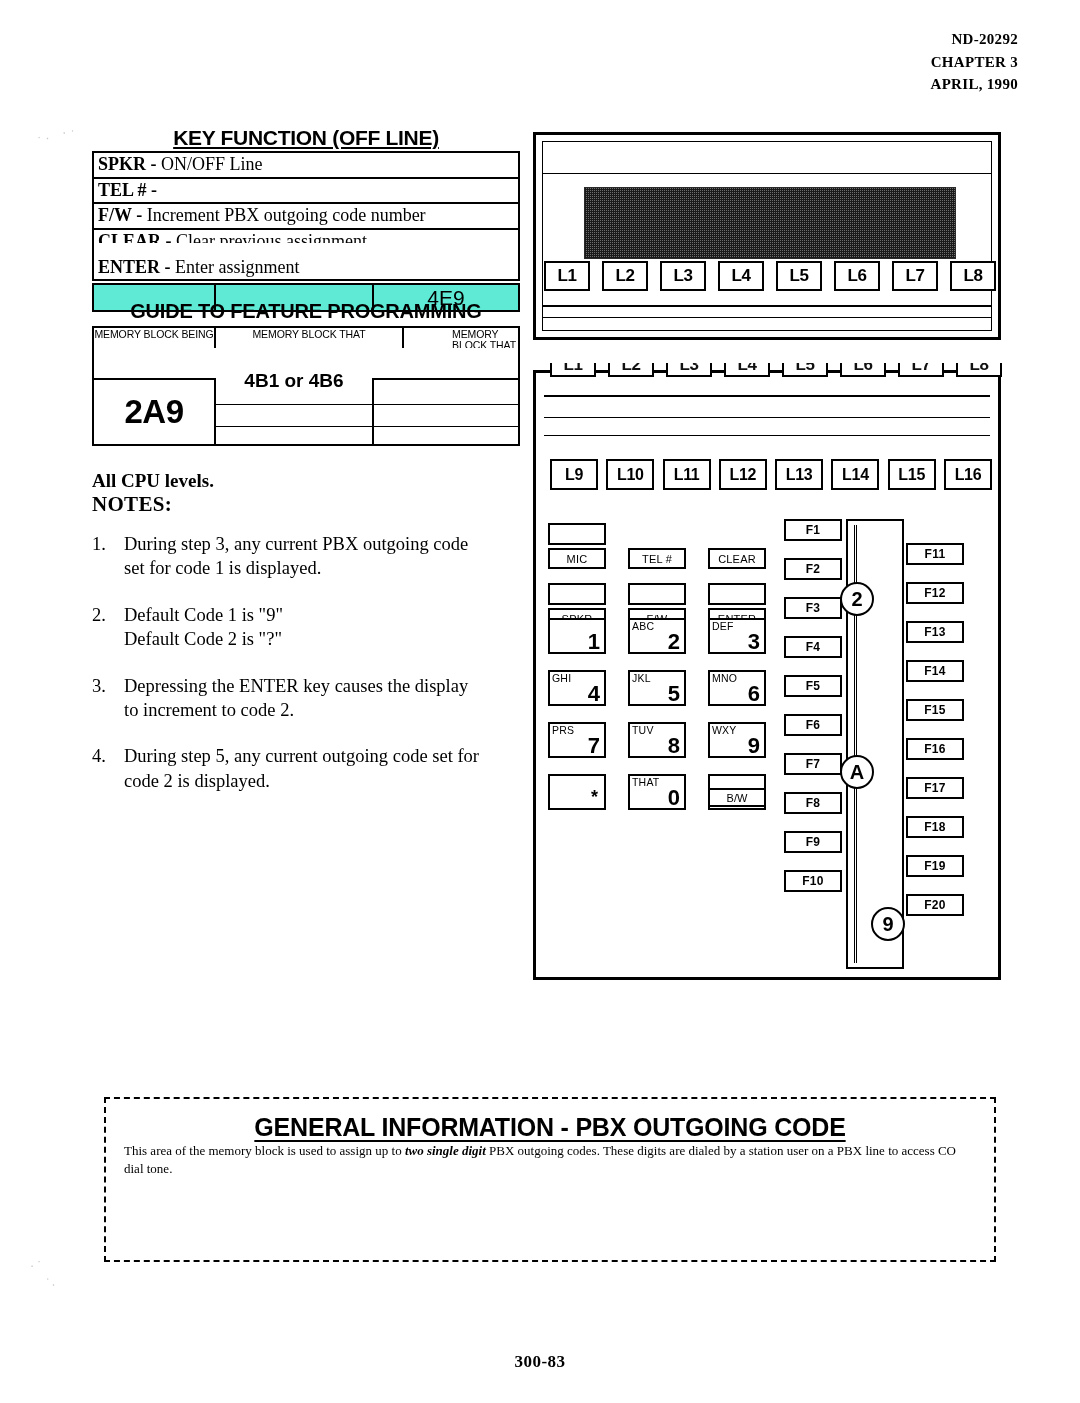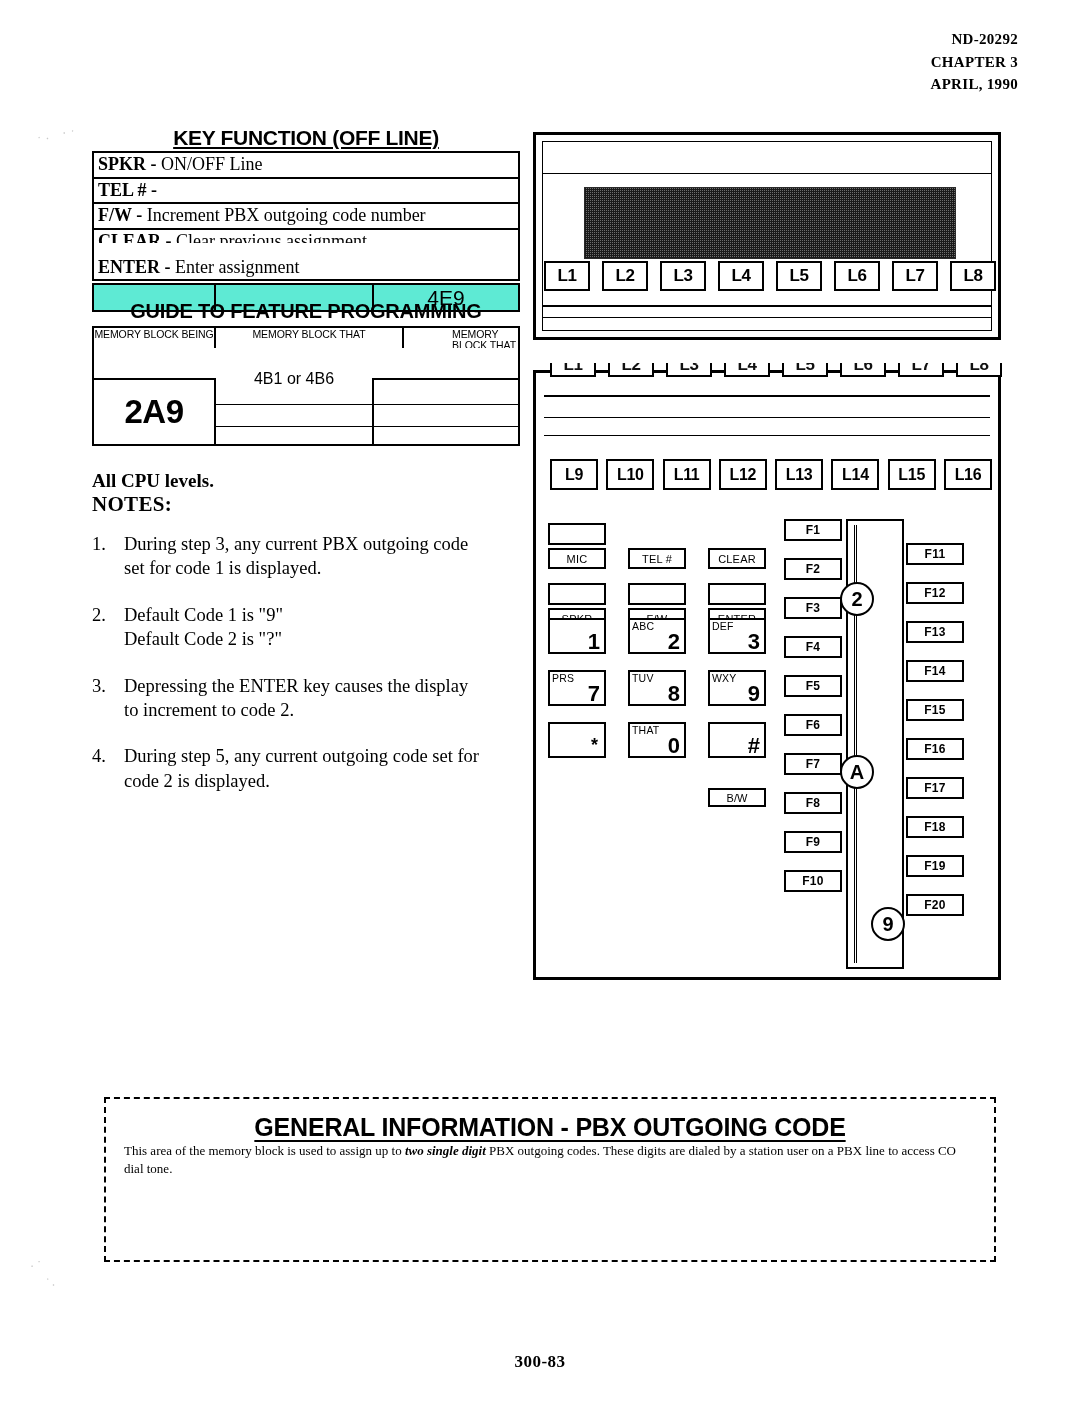--- a/index.html
+++ b/index.html
@@ -140,21 +140,21 @@
     letter-spacing:-0.5px;
   }
   .gb-blank-top { height:25px; border-bottom:1.6px solid #000; }
   .gb-blank-mid { height:22px; border-bottom:1.6px solid #000; }
 
   
   .label-4b1 {
     position:absolute; left:216px; top:370px;
     width:156px; text-align:center;
     font-family:"Liberation Sans", sans-serif;
-    font-weight:normal; font-size:16px;
+    font-weight:bold; font-size:19px;
     background:#fff;
     z-index:3;
   }
 
   
   .cpu-line {
     position:absolute; left:92px; top:470px;
     font-family:"Liberation Serif", serif;
     font-weight:bold; font-size:19px;
   }
@@ -592,20 +592,34 @@
           <span class="dp-letters">ABC</span>
           <span class="dp-digit">2</span>
         </div>
         <div class="dp-key">
           <span class="dp-letters">DEF</span>
           <span class="dp-digit">3</span>
         </div>
       </div>
       <div class="dp-row">
         <div class="dp-key">
+          <span class="dp-letters">GHI</span>
+          <span class="dp-digit">4</span>
+        </div>
+        <div class="dp-key">
+          <span class="dp-letters">JKL</span>
+          <span class="dp-digit">5</span>
+        </div>
+        <div class="dp-key">
+          <span class="dp-letters">MNO</span>
+          <span class="dp-digit">6</span>
+        </div>
+      </div>
+      <div class="dp-row">
+        <div class="dp-key">
           <span class="dp-letters">PRS</span>
           <span class="dp-digit">7</span>
         </div>
         <div class="dp-key">
           <span class="dp-letters">TUV</span>
           <span class="dp-digit">8</span>
         </div>
         <div class="dp-key">
           <span class="dp-letters">WXY</span>
           <span class="dp-digit">9</span>

